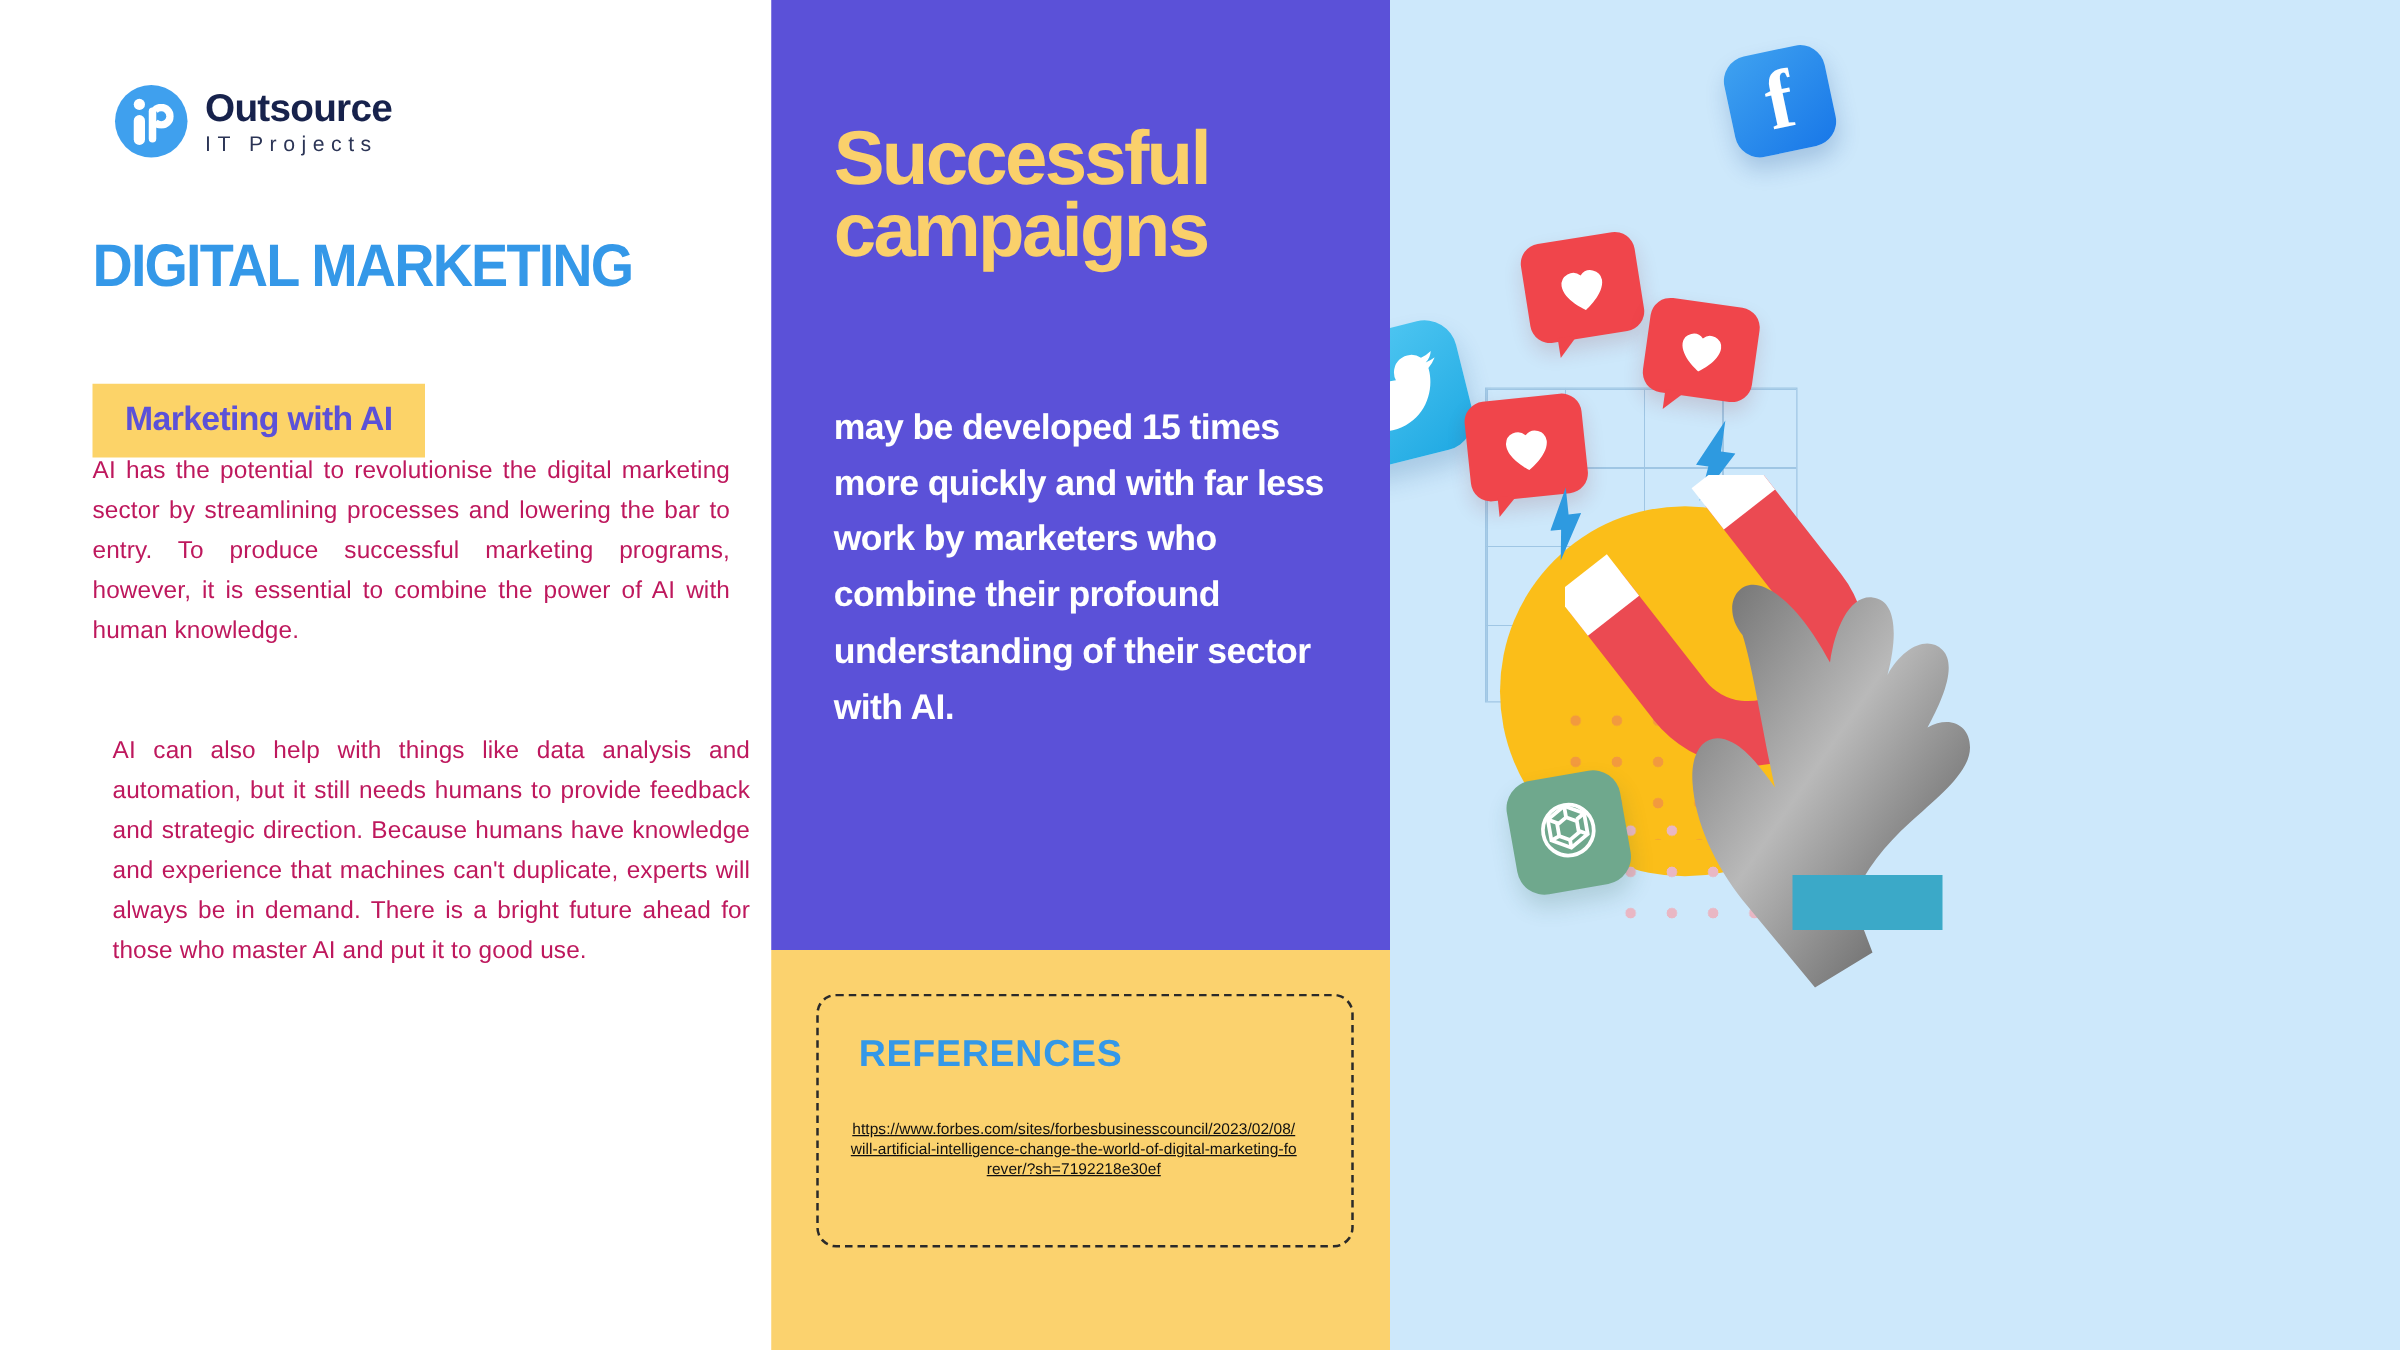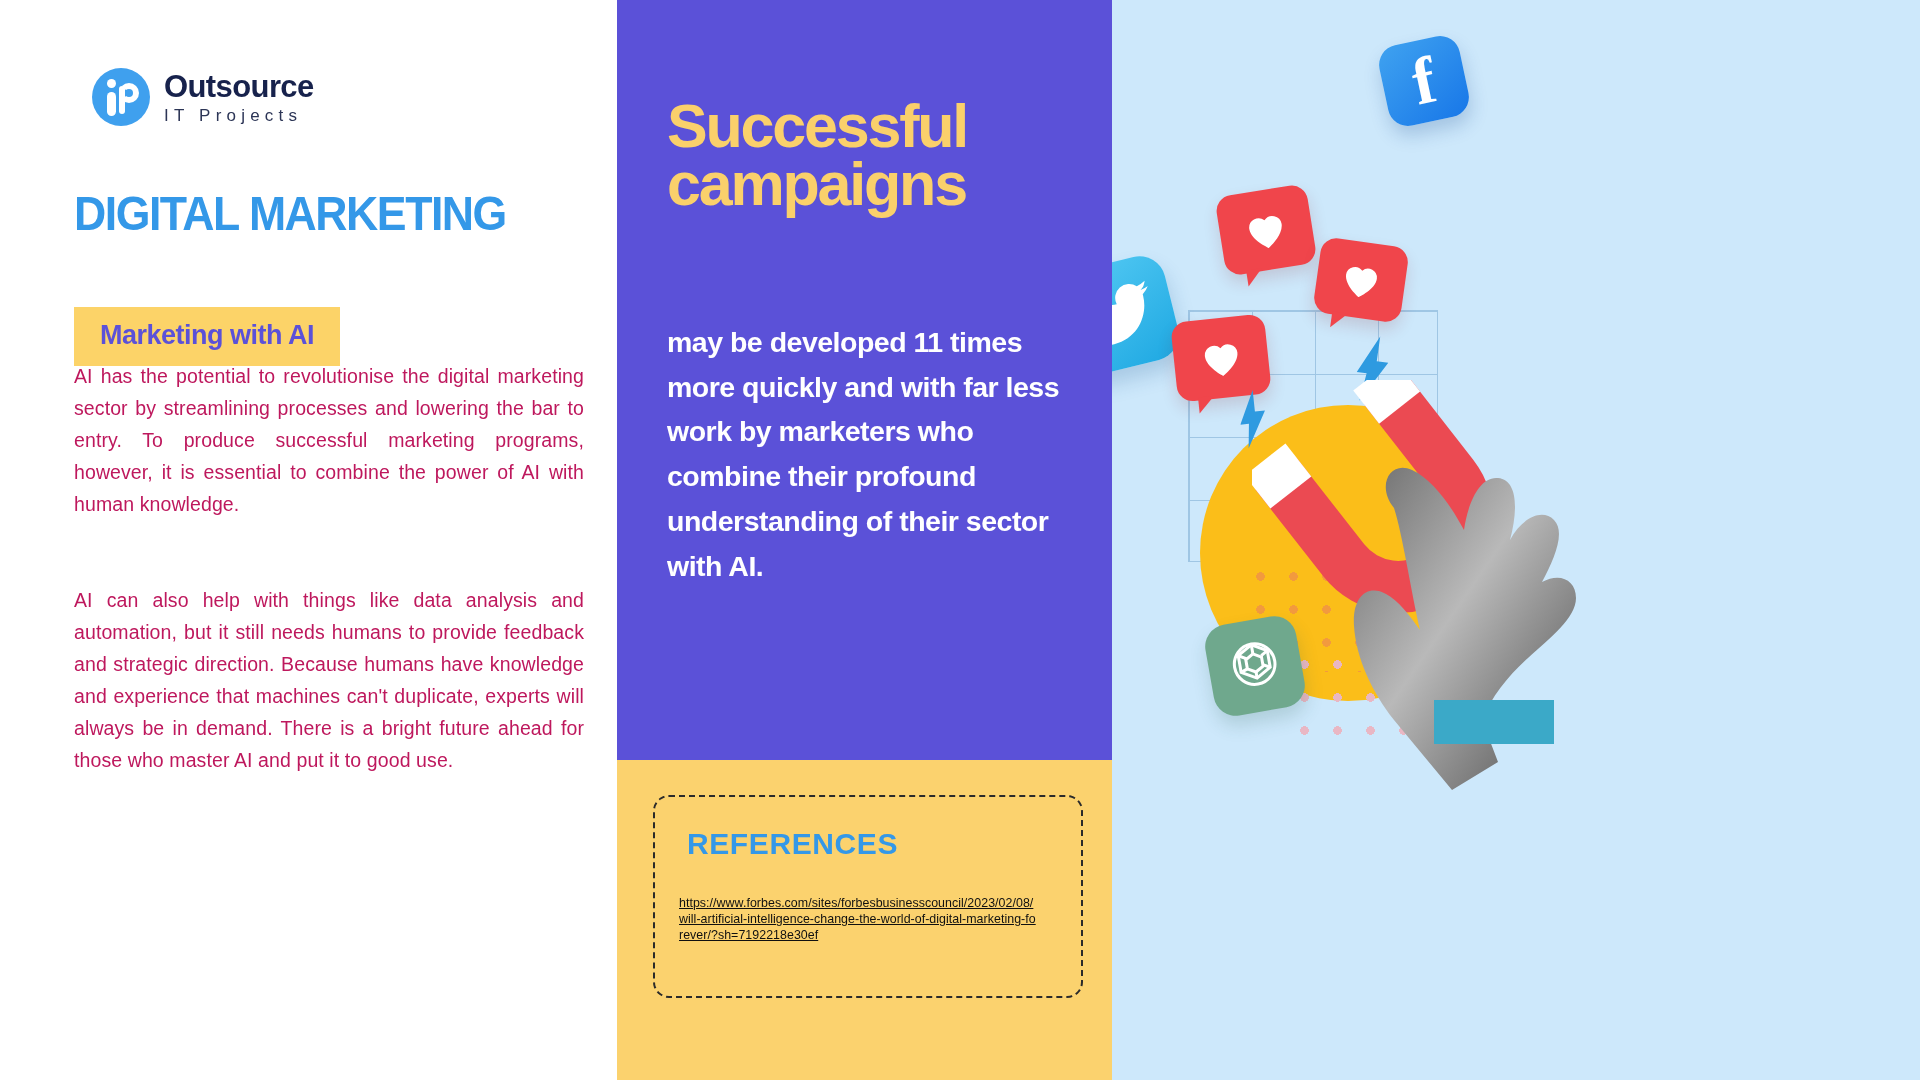--- a/index.html
+++ b/index.html
@@ -65,21 +65,21 @@
     padding:13px 26px 15px 26px;
     letter-spacing:-0.5px;
     margin-top:47px;
   }
   .body-para {
     position:absolute; left:74px; width:510px;
     font-size:19.5px; line-height:32px; color:#be185d;
     text-align:justify; letter-spacing:0.1px;
   }
   .para-1 { top:360px; }
-  .para-2 { top:584px; }
+  .para-2 { top:584px;margin-left:16px; }
 
   
   .mid-col {
     position:absolute; left:617px; top:0; width:495px; height:1080px;
   }
   .mid-purple {
     position:absolute; left:0; top:0; width:100%; height:760px;
     background:#5B51D8;
   }
   .mid-amber {
@@ -92,21 +92,21 @@
     line-height:0.95; letter-spacing:-2.2px;
   }
   .mid-body {
     position:absolute; left:50px; top:320px; width:408px;
     font-size:28.5px; font-weight:bold; color:#ffffff;
     line-height:1.57; letter-spacing:-0.5px;
   }
   .ref-box {
     position:absolute; left:36px; top:795px;
     width:430px; height:203px;
-    border:2px dashed #2A2A2A; border-radius:16px;
+    border:2px dashed #2A2A2A; border-radius:16px;text-align:center;
   }
   .ref-title {
     position:absolute; left:32px; top:30px;
     font-size:30px; font-weight:bold; color:#3498E8;
     letter-spacing:0.6px;
   }
   .ref-link {
     position:absolute; left:24px; top:98px; width:360px;
     font-size:12.4px; line-height:16px; color:#101010;
     text-decoration:underline; word-break:break-all;
@@ -231,21 +231,21 @@
     <div class="body-para para-1">AI has the potential to revolutionise the digital marketing sector by streamlining processes and lowering the bar to entry. To produce successful marketing programs, however, it is essential to combine the power of AI with human knowledge.</div>
 
     <div class="body-para para-2">AI can also help with things like data analysis and automation, but it still needs humans to provide feedback and strategic direction. Because humans have knowledge and experience that machines can't duplicate, experts will always be in demand. There is a bright future ahead for those who master AI and put it to good use.</div>
   </div>
 
   <div class="mid-col">
     <div class="mid-purple"></div>
     <div class="mid-amber"></div>
 
     <div class="mid-head">Successful campaigns</div>
-    <div class="mid-body">may be developed 11 times more quickly and with far less work by marketers who combine their profound understanding of their sector with AI.</div>
+    <div class="mid-body">may be developed 15 times more quickly and with far less work by marketers who combine their profound understanding of their sector with AI.</div>
 
     <div class="ref-box">
       <div class="ref-title">REFERENCES</div>
       <div class="ref-link">https://www.forbes.com/sites/forbesbusinesscouncil/2023/02/08/will-artificial-intelligence-change-the-world-of-digital-marketing-forever/?sh=7192218e30ef</div>
     </div>
   </div>
 
   <div class="right-col">
 
     <div class="grid-box"></div>

